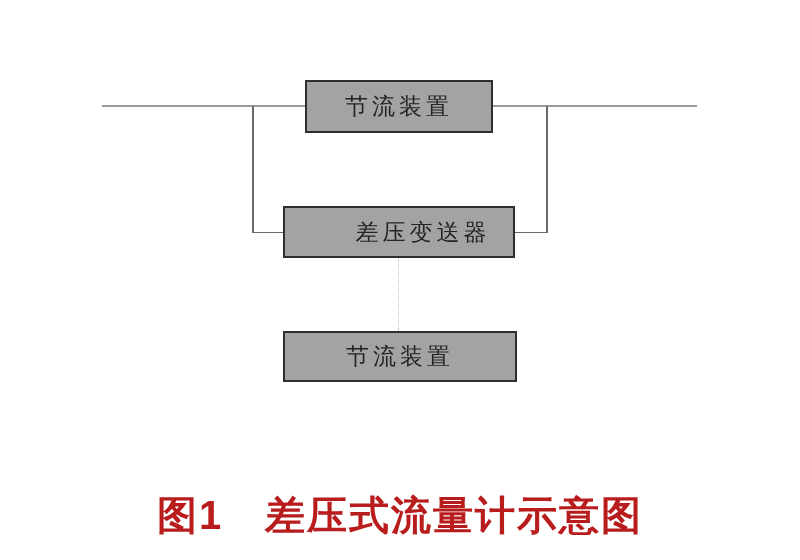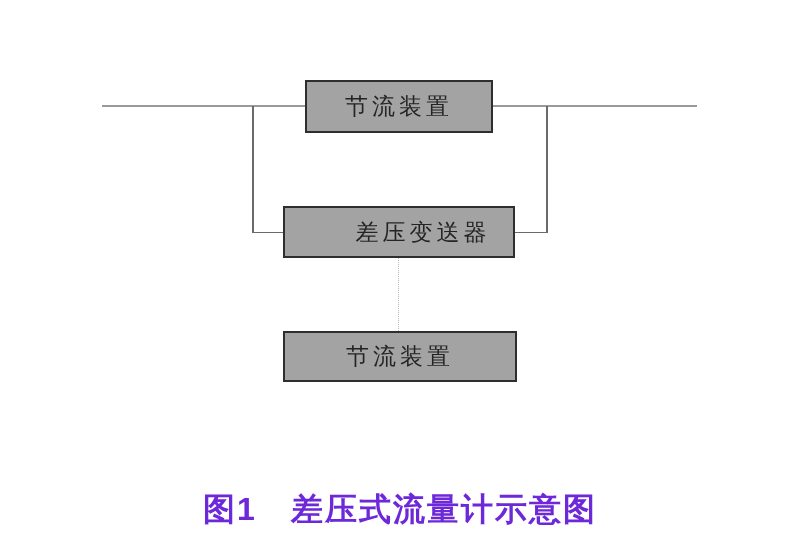--- a/index.html
+++ b/index.html
@@ -69,23 +69,23 @@
     height: 73px;
     border-left: 1.5px dotted #b8b8b8;
   }
   
   .figure-caption {
     position: absolute;
     left: 0;
     top: 488px;
     width: 800px;
     text-align: center;
-    font-size: 32px;
+    font-size: 40px;
     font-weight: bold;
-    color: #6d28d9;
+    color: #b91c1c;
     letter-spacing: 2px;
     white-space: pre;
   }
 </style>
 </head>
 <body>
 
 <div class="canvas">
 
   <div class="pipe-line"></div>

